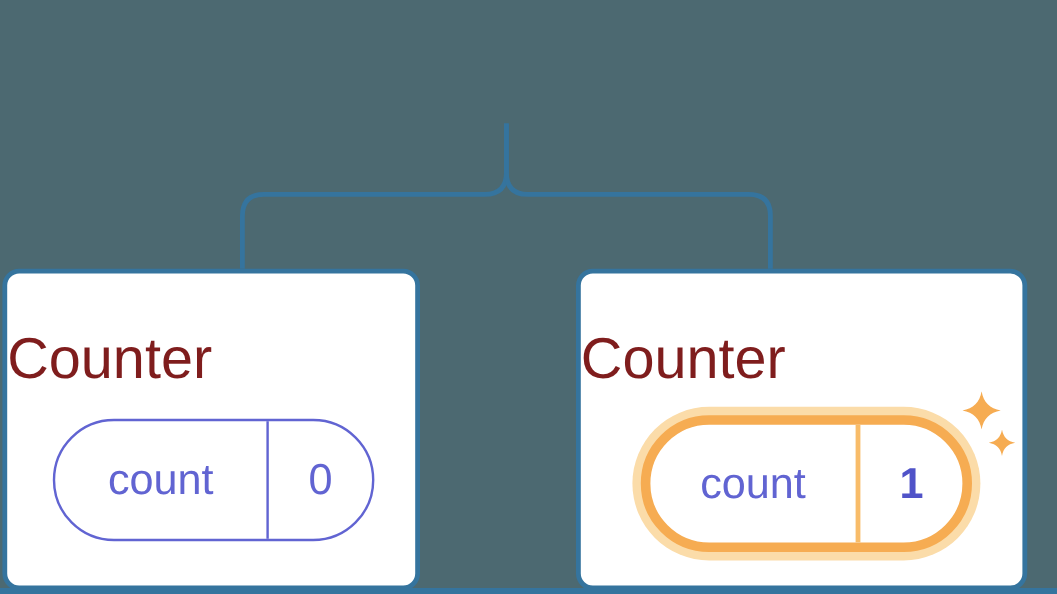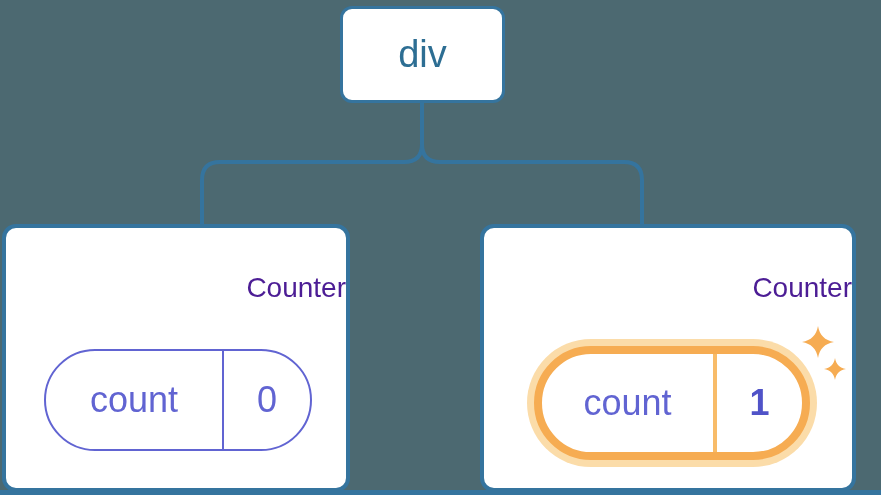--- a/index.html
+++ b/index.html
@@ -28,21 +28,21 @@
   
   .card{
     position:absolute;top:224px;height:268px;
     background:#ffffff;border:4px solid #35749E;border-radius:14px;
     box-sizing:border-box;
   }
   .card-left{left:2px;width:348px;}
   .card-right{left:480px;width:376px;}
   .card-title{
     position:absolute;left:0;right:0;top:44px;
-    text-align:right;font-size:28px;font-weight:500;color:#4c1d95;
+    text-align:left;font-size:48px;font-weight:500;color:#7f1d1d;
   }
 
   
   .pill{
     position:absolute;left:38px;top:121px;width:268px;height:102px;
     border:2.5px solid #6164D2;border-radius:52px;
     box-sizing:border-box;display:flex;align-items:stretch;
     background:#ffffff;
   }
   .pill .key{
@@ -84,23 +84,20 @@
 </head>
 <body>
 
 <div class="stage">
 
   <svg class="connectors" viewBox="0 0 881 495" xmlns="http://www.w3.org/2000/svg">
     <path d="M 202 224 V 180 Q 202 162 220 162 H 404 Q 422 162 422 144 V 103"></path>
     <path d="M 642 224 V 180 Q 642 162 624 162 H 440 Q 422 162 422 144 V 103"></path>
   </svg>
 
-  <div class="root-node">
-    <span>div</span>
-  </div>
 
   <div class="card card-left">
     <div class="card-title">Counter</div>
     <div class="pill">
       <div class="key">count</div>
       <div class="val">0</div>
     </div>
   </div>
 
   <div class="card card-right">

